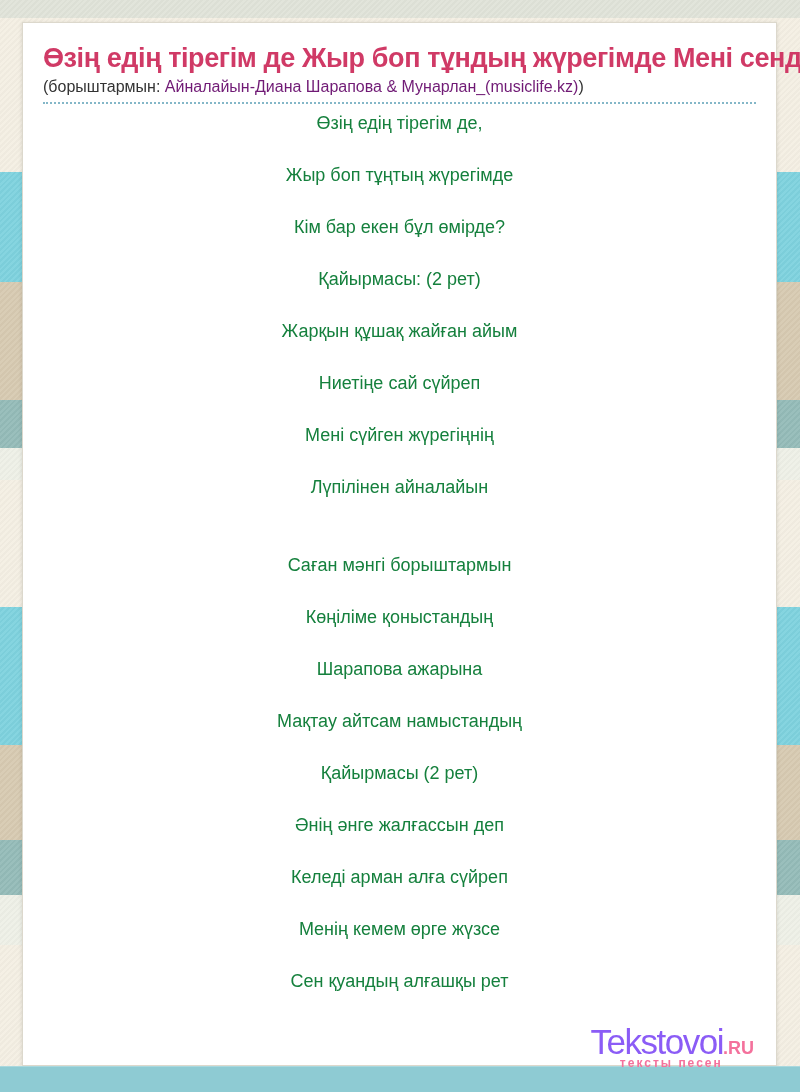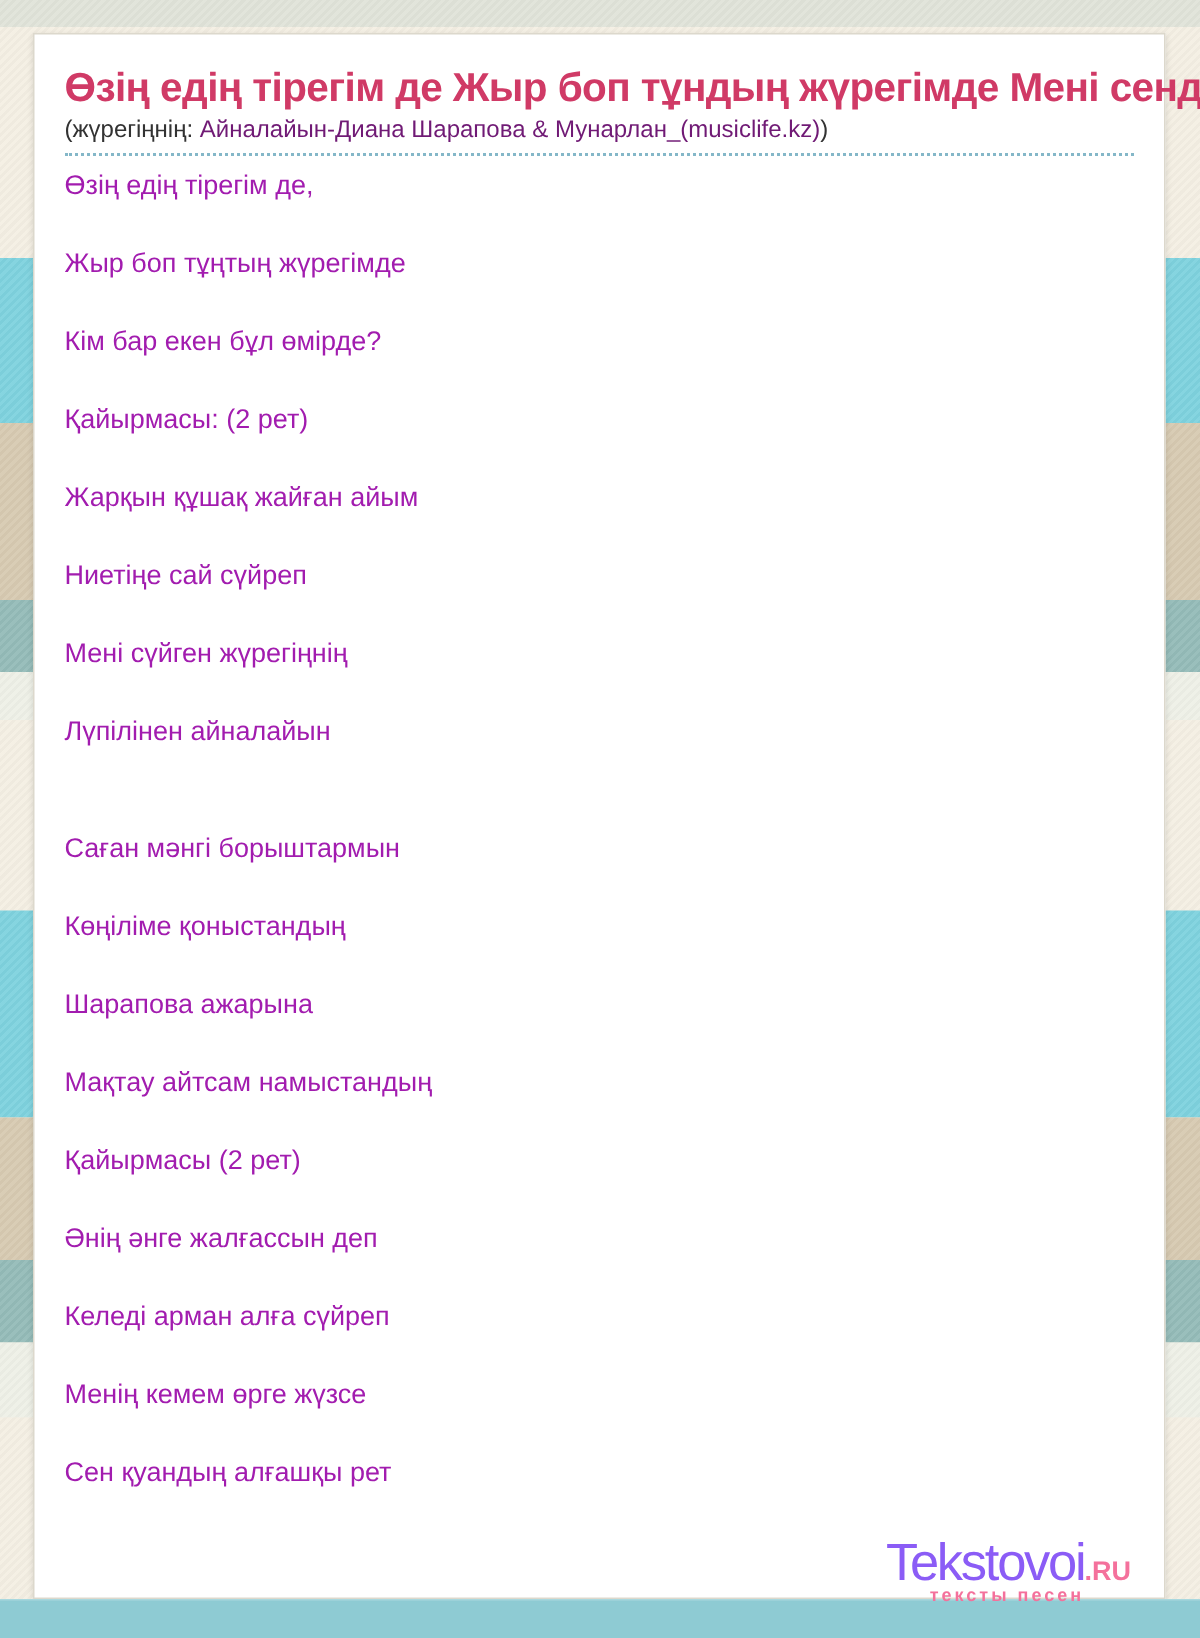--- a/index.html
+++ b/index.html
@@ -54,21 +54,22 @@
     font-size: 16px; line-height: 20px;
     color: #333333;
     border-bottom: 2px dotted #84b7c8;
     padding-bottom: 5px;
   }
   .artist-link { color: #701a75; text-decoration: none; cursor: pointer; }
   .lyrics { margin-top: 10px; }
   .lyrics p {
     margin: 0 0 34px 0; padding: 0;
     font-size: 18px; line-height: 18px;
-    color: #a21caf;
+    color: #15803d;
+    text-align: center;
   }
   .stanza-gap { height: 26px; }
 
   
   .logo {
     position: absolute; right: 46px; top: 1024px; z-index: 3;
     text-align: right; cursor: pointer; line-height: 1;
   }
   .logo-word {
     font-size: 35px; font-weight: normal; letter-spacing: -1.5px;
@@ -100,21 +101,21 @@
   <div class="stripe st9"></div>
   <div class="stripe st10"></div>
   <div class="stripe st11"></div>
   <div class="stripe st12"></div>
 </div>
 
 <div class="panel">
   <h1 class="title">Өзің едің тірегім де Жыр боп тұндың жүрегімде Мені сендей</h1>
 
   <div class="artist-line">
-    <span>(жүрегіңнің:</span>
+    <span>(борыштармын:</span>
     <a class="artist-link">Айналайын-Диана Шарапова &amp; Мунарлан_(musiclife.kz)</a><span>)</span>
   </div>
 
   <div class="lyrics">
     <p>Өзің едің тірегім де,</p>
     <p>Жыр боп тұңтың жүрегімде</p>
     <p>Кім бар екен бұл өмірде?</p>
     <p>Қайырмасы: (2 рет)</p>
     <p>Жарқын құшақ жайған айым</p>
     <p>Ниетіңе сай сүйреп</p>

